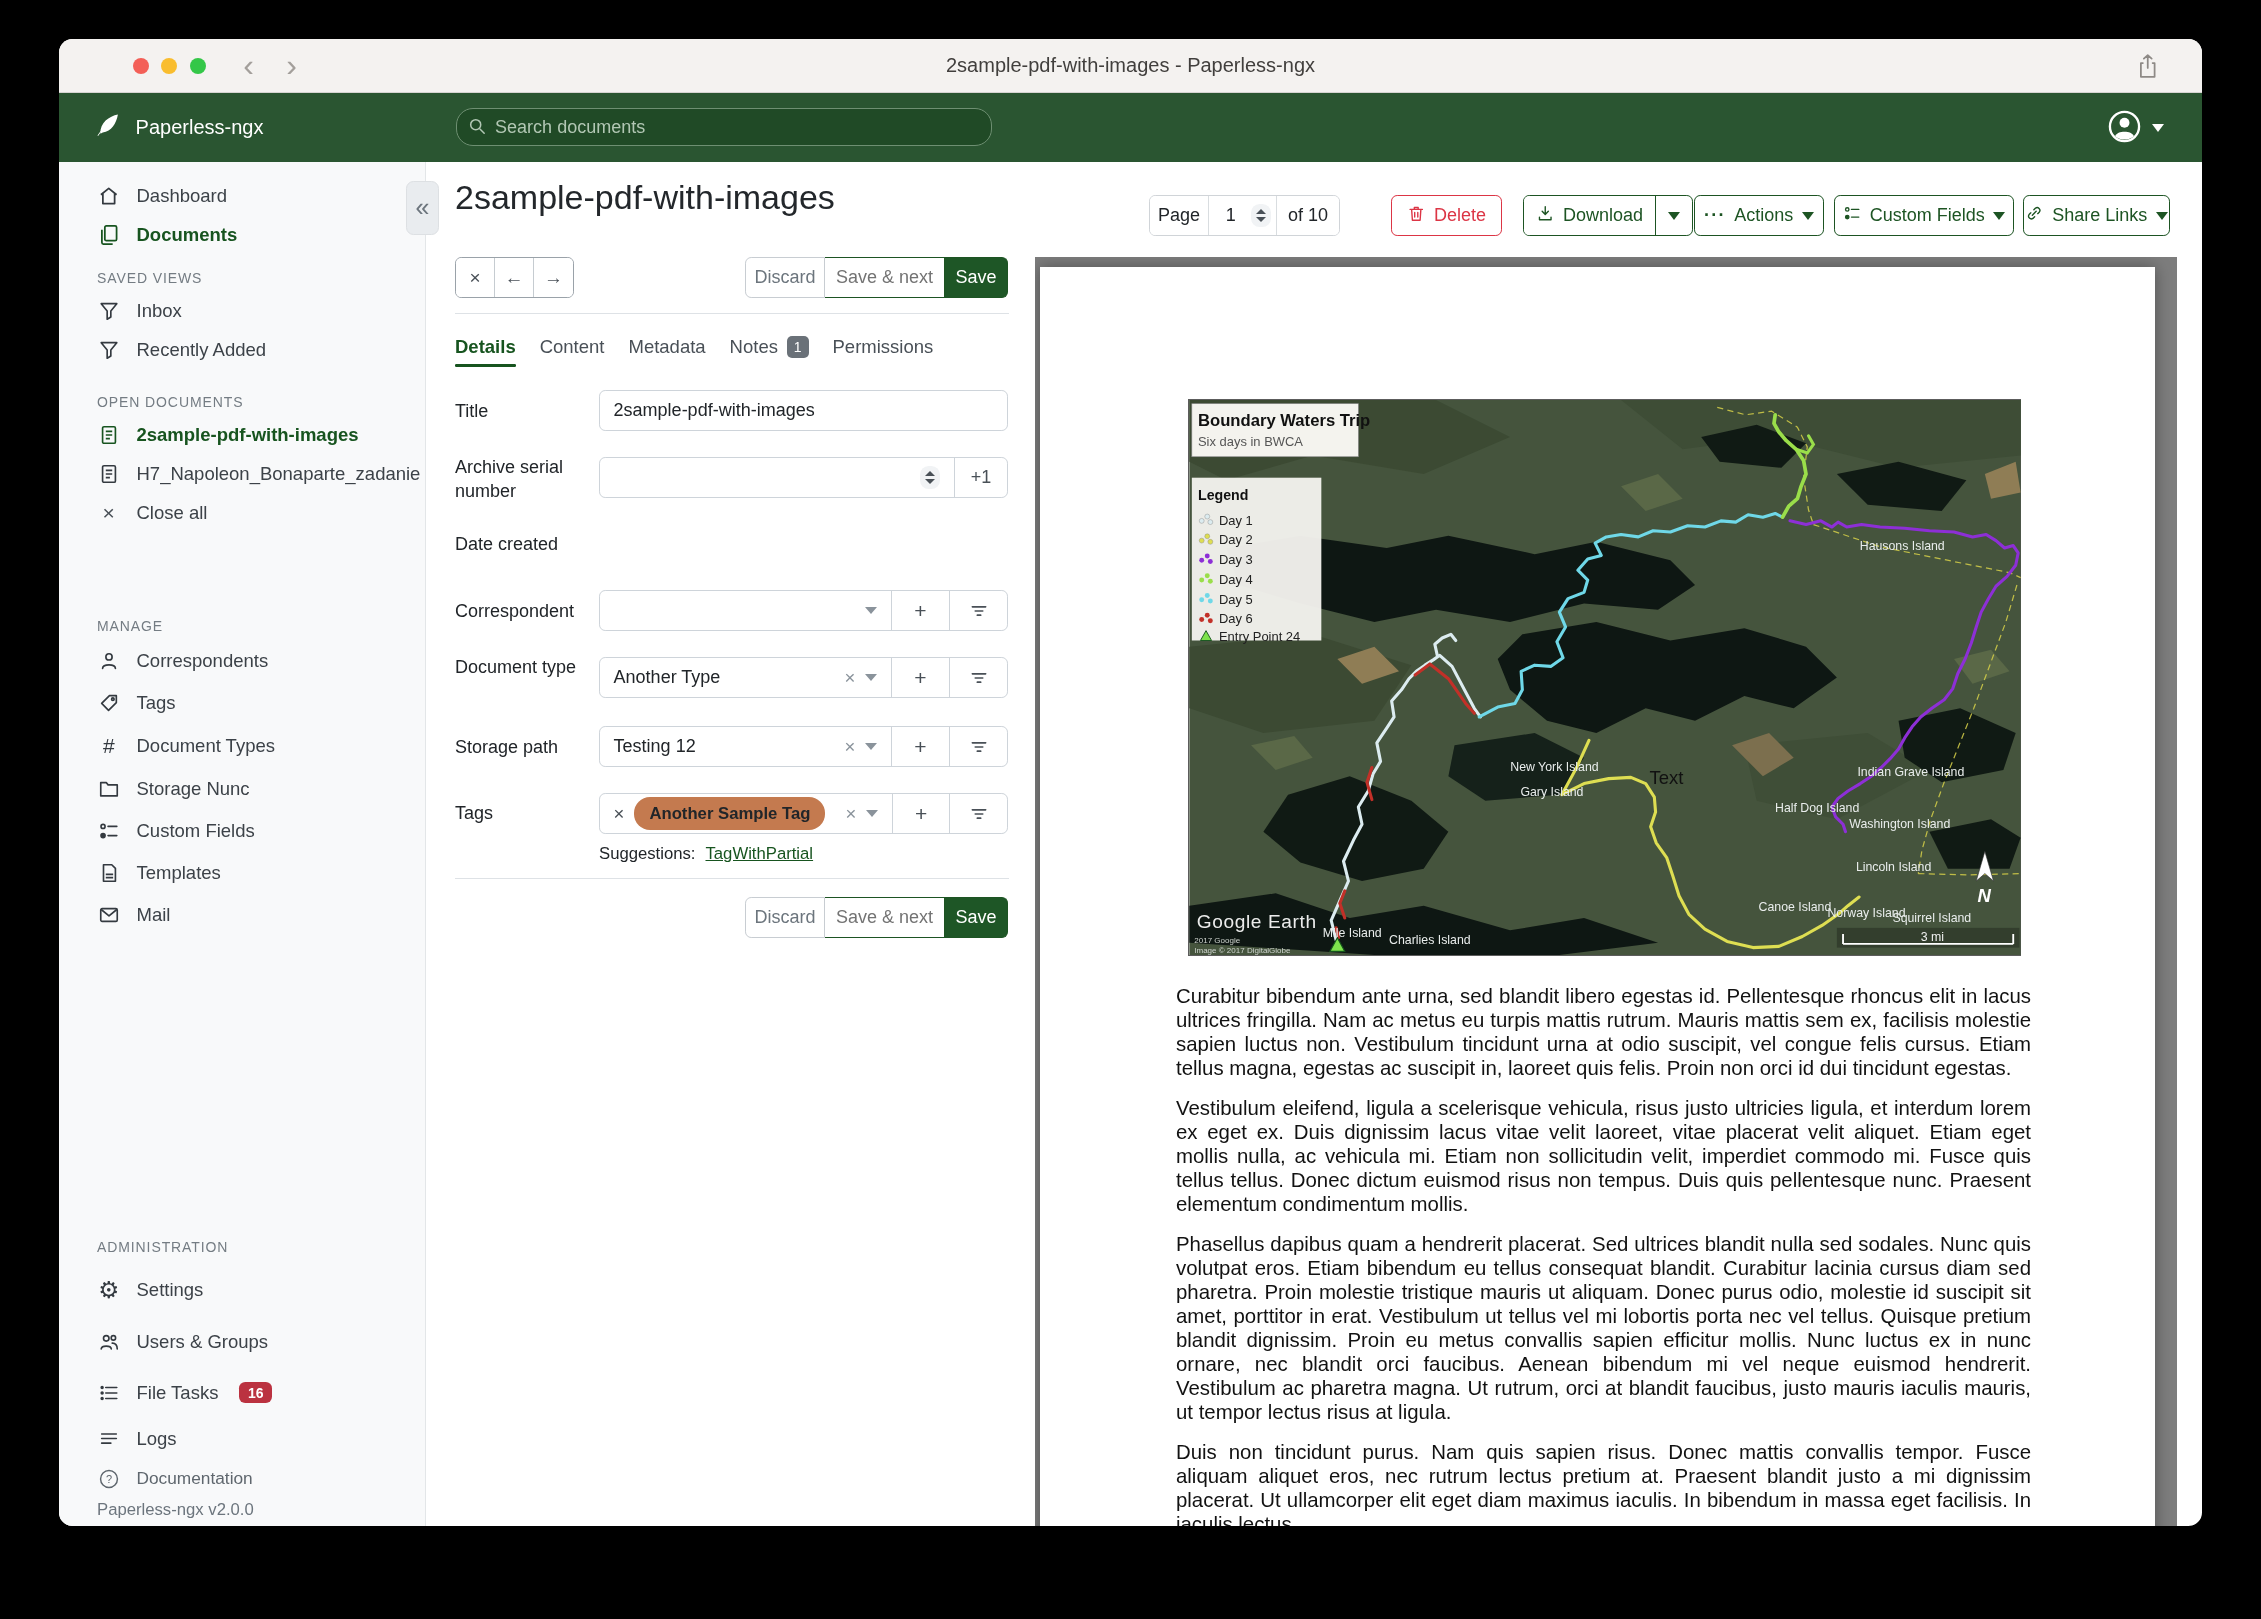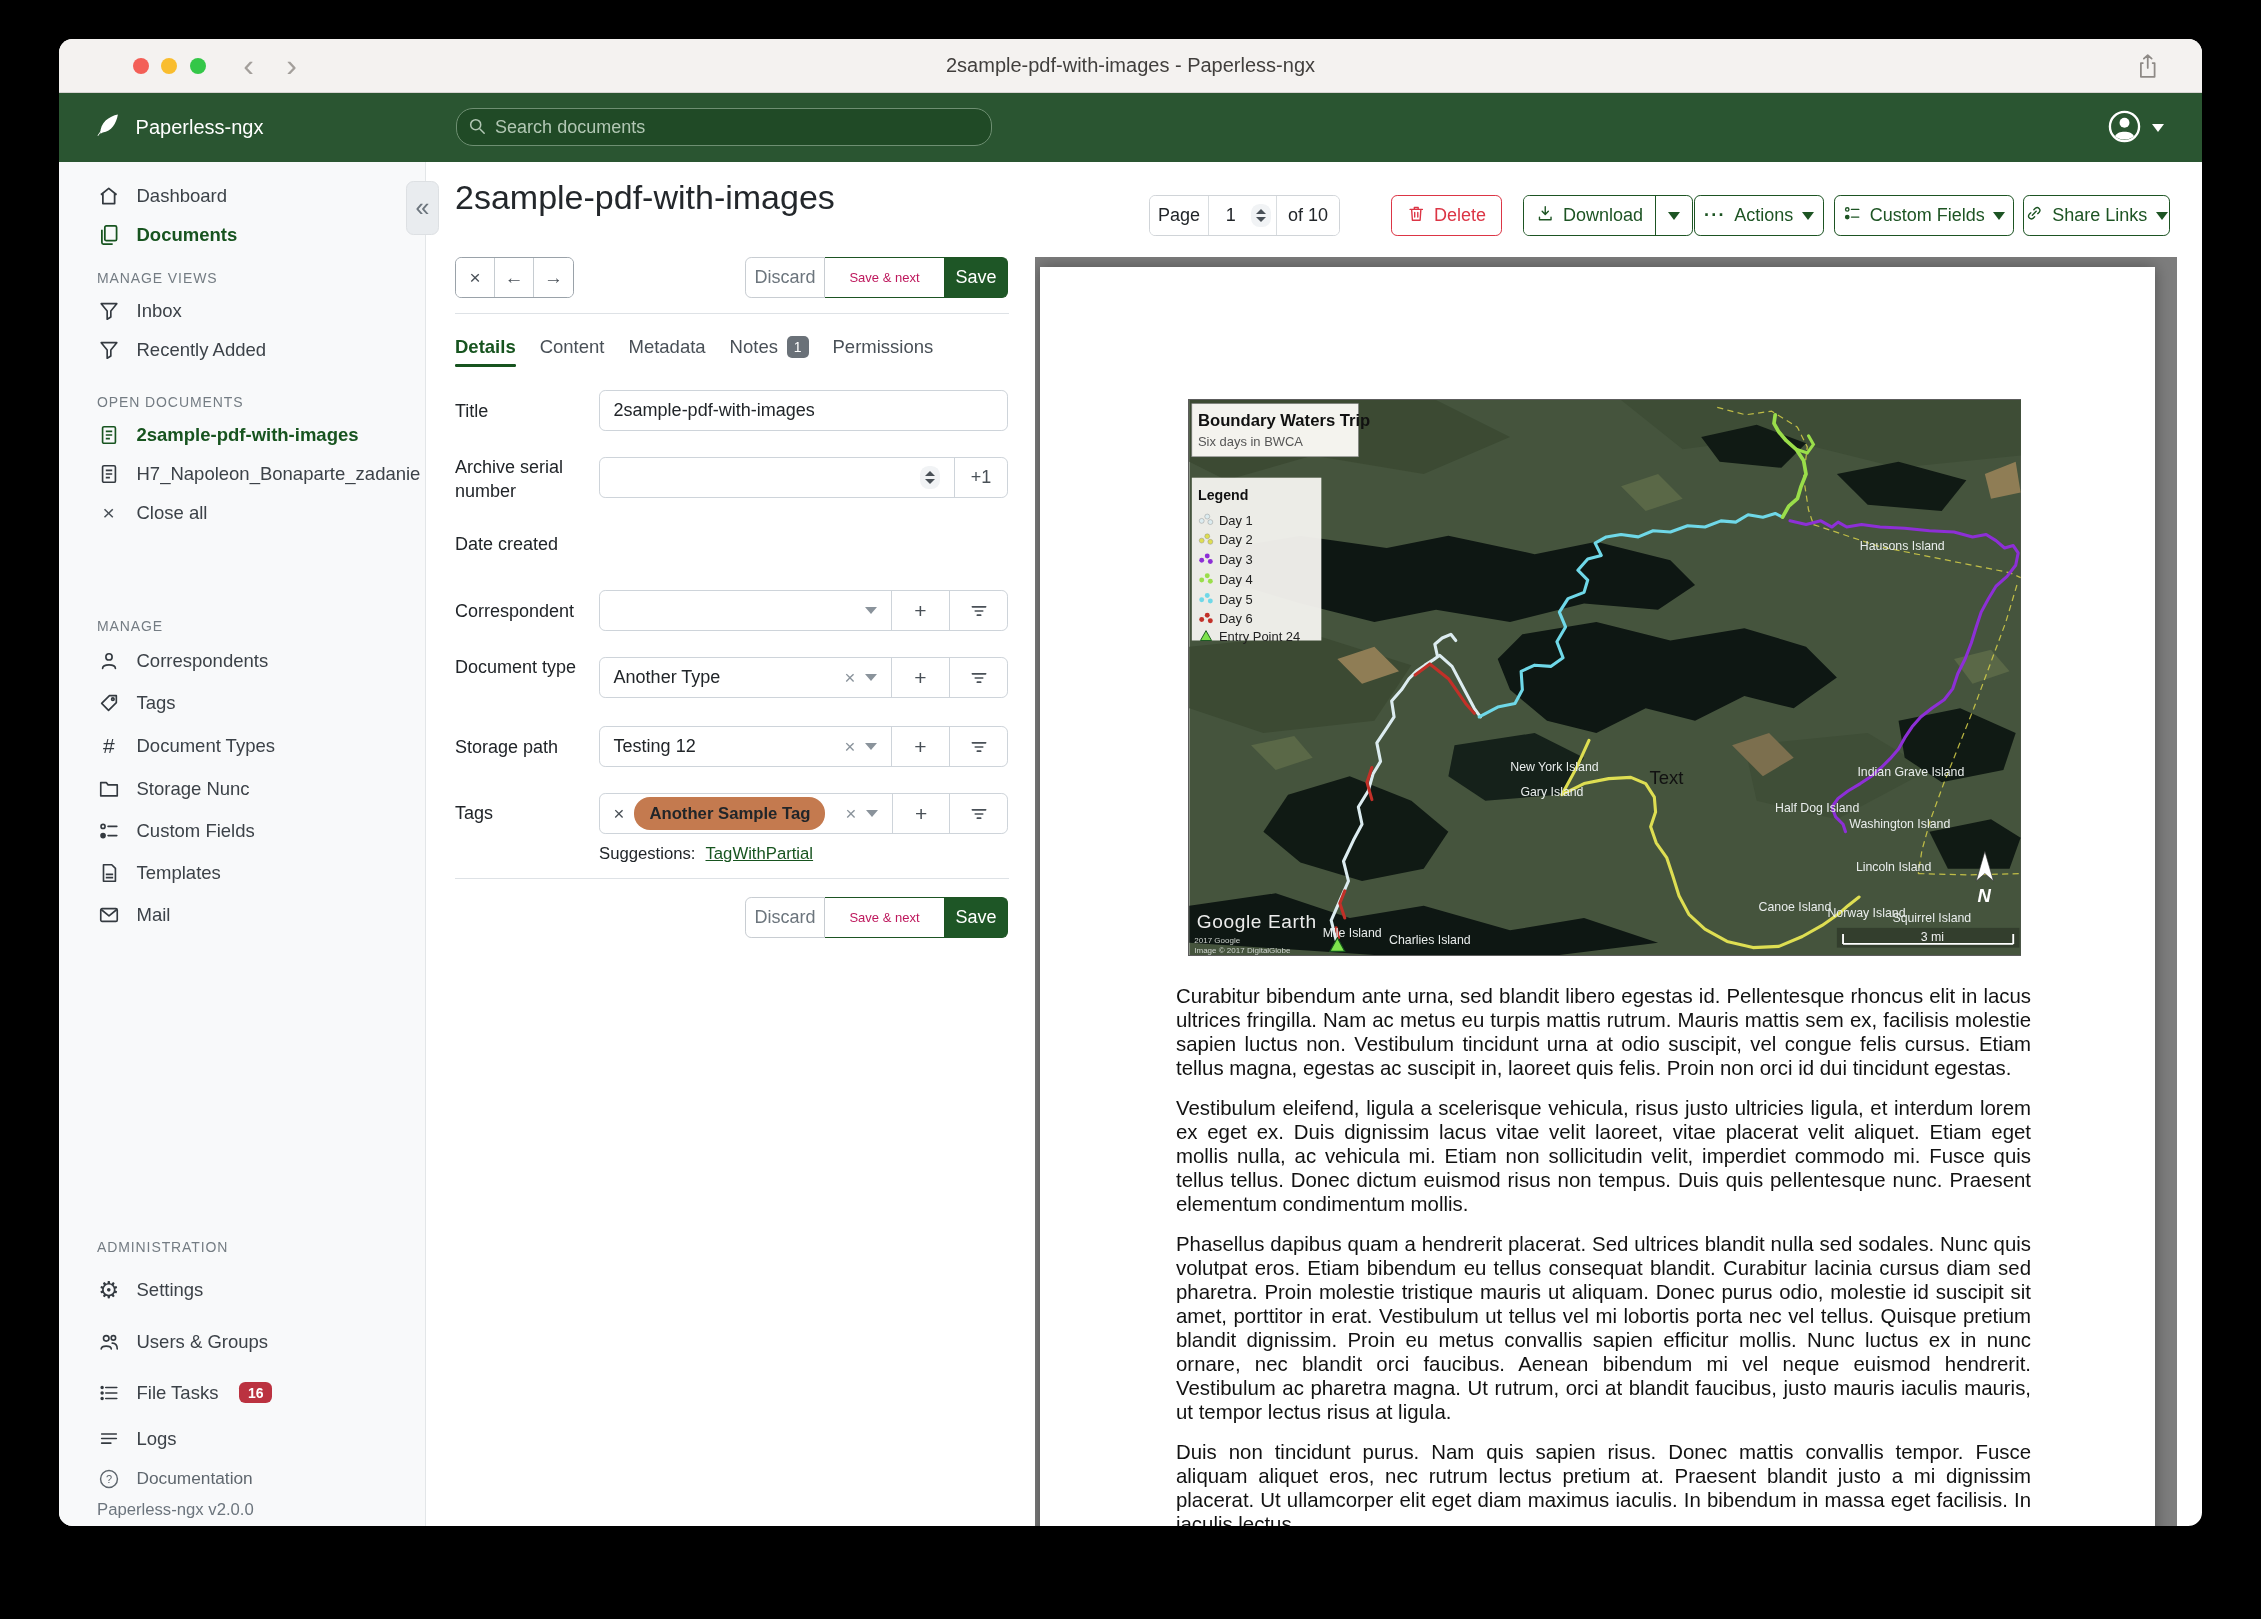--- a/index.html
+++ b/index.html
@@ -44,21 +44,21 @@
   .stepper{display:flex;flex-direction:column;gap:3.7px;background:#f1f3f5;border-radius:8.6px;padding:5px 5px}
   .stepper i{width:0;height:0;border-left:5px solid transparent;border-right:5px solid transparent;display:block}
   .stepper .up{border-bottom:5.6px solid #495057}.stepper .dn{border-top:5.6px solid #495057}
   .splitcaret{width:37px;border-left:1.2px solid #1d5423;display:flex;align-items:center;justify-content:center}
   
   .navgroup{position:absolute;left:396px;top:218px;border:0.6px solid #9aa2a9;border-radius:6.2px;display:flex;height:41px;overflow:hidden}
   .navgroup .seg{width:39px;color:#495057;border-right:0.6px solid #c6ccd1;font-size:19px}
   .navgroup .seg:last-child{border-right:none}
   .savegroup{display:flex;height:41px}
   .sg-discard{width:80px;border:1.2px solid #c8cdd2;border-radius:6.2px 0 0 6.2px;color:#6c757d;display:flex;align-items:center;justify-content:center;font-size:18px;background:#fff}
-  .sg-next{width:120px;border:1.2px solid #1d5423;border-left:none;color:#be185d;display:flex;align-items:center;justify-content:center;font-size:13px;background:#fff}
+  .sg-next{width:120px;border:1.2px solid #1d5423;border-left:none;color:#737373;display:flex;align-items:center;justify-content:center;font-size:18px;background:#fff}
   .sg-save{width:63px;border:1.2px solid #1d5423;border-left:none;border-radius:0 6.2px 6.2px 0;background:#1e5626;color:#fff;display:flex;align-items:center;justify-content:center;font-size:18px}
   .divider{position:absolute;left:396px;width:554px;height:0.6px;background:#dee2e6}
   
   .tabs{position:absolute;left:396px;top:289px;display:flex;gap:24px;height:38px;align-items:center}
   .tab{font-size:18.5px;color:#495057;display:flex;align-items:center;gap:8.6px}
   .tab.active{color:#17541f;font-weight:700;position:relative}
   .tab.active::after{content:"";position:absolute;left:0;right:0;bottom:-8.6px;height:3.1px;background:#17541f;border-radius:1.2px}
   .notesbadge{background:#6a7178;color:#fff;font-size:14px;border-radius:5px;min-width:22px;height:22px;display:flex;align-items:center;justify-content:center}
   
   .flabel{position:absolute;left:396px;width:142px;font-size:18px;color:#212529;line-height:23.5px}
@@ -145,21 +145,21 @@
     <div class="srow active" style="top:53px">
       <span class="sicon">
           <svg width="23.5" height="23.5" viewBox="0 0 24 24" fill="none" stroke="currentColor" stroke-width="1.8" stroke-linejoin="round">
             <rect x="8" y="3" width="12" height="15" rx="1.5"></rect>
             <path d="M5 7 v13 a1.5 1.5 0 0 0 1.5 1.5 H16"></path>
           </svg>
         </span>
       <span>Documents</span>
     </div>
 
-    <div class="sheader" style="top:106px">MANAGE VIEWS</div>
+    <div class="sheader" style="top:106px">SAVED VIEWS</div>
     <div class="srow" style="top:129px">
       <span class="sicon">
           <svg width="22" height="22" viewBox="0 0 24 24" fill="none" stroke="currentColor" stroke-width="1.8" stroke-linejoin="round">
             <path d="M3.5 4 h17 l-6.5 8 v6.5 L10 21 v-9 Z"></path>
           </svg>
         </span>
       <span>Inbox</span>
     </div>
     <div class="srow" style="top:168px">
       <span class="sicon">

